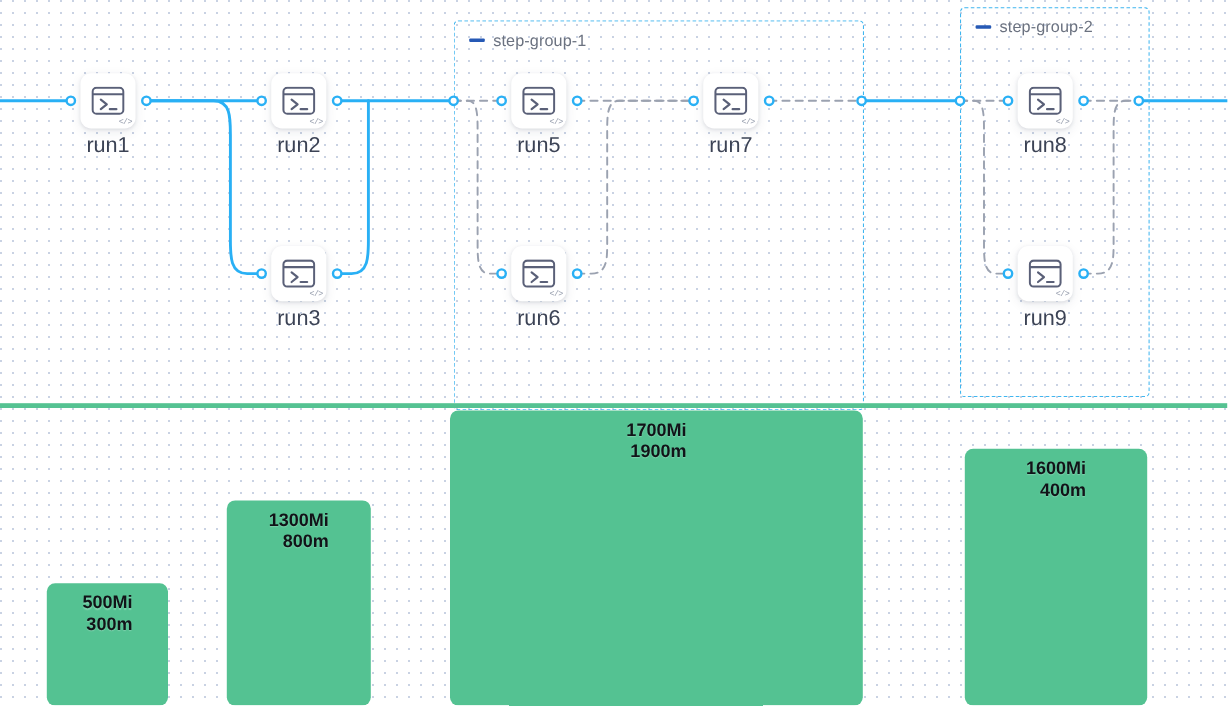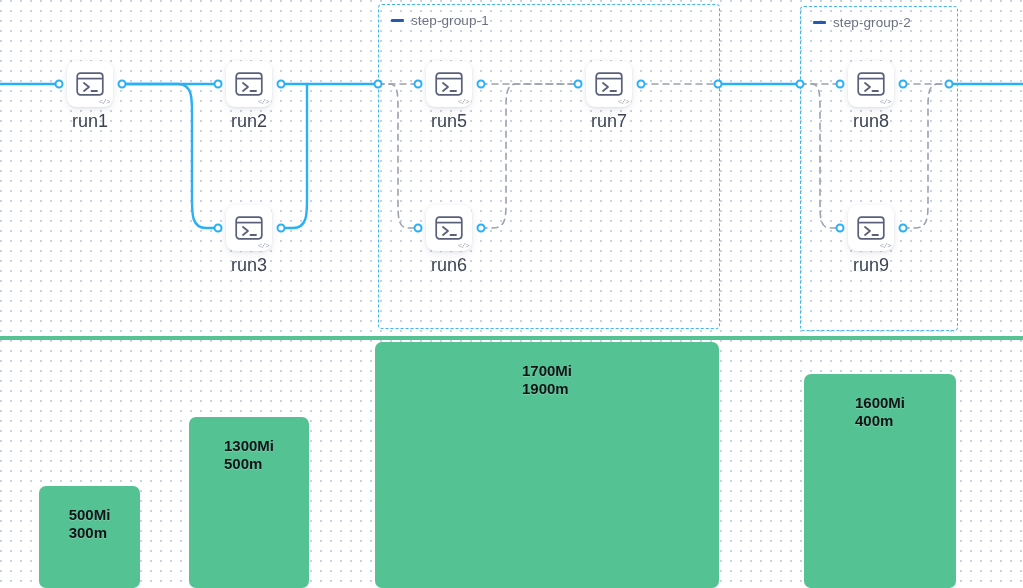--- a/index.html
+++ b/index.html
@@ -118,22 +118,22 @@
   .res-bar {
     position: absolute;
     background: #54c292;
     border-radius: 7px;
     z-index: 2;
   }
   .res-bar-text {
     position: absolute;
     left: 50%;
     transform: translateX(-50%);
-    top: 20px;
-    text-align: left;
+    top: 8px;
+    text-align: right;
     color: #111318;
     font-size: 15px;
     font-weight: bold;
     line-height: 1.22;
     white-space: nowrap;
     text-shadow: 0 1px 1px rgba(255,255,255,0.25);
   }
 </style>
 </head>
 <body>
@@ -153,21 +153,21 @@
       <path d="M 641,84 L 718,84" fill="none" stroke="#9aa1b0" stroke-width="1.6" stroke-dasharray="6 5" stroke-linecap="round"></path>
       <path d="M 718,84 L 800,84" fill="none" stroke="#29b0f5" stroke-width="2.4" stroke-linecap="round"></path>
       <path d="M 800,84 L 840,84" fill="none" stroke="#9aa1b0" stroke-width="1.6" stroke-dasharray="6 5" stroke-linecap="round"></path>
       <path d="M 800,84 L 812,84 C 820,84 820,96 820,110 L 820,202 C 820,216 820,228 830,228 L 840,228" fill="none" stroke="#9aa1b0" stroke-width="1.6" stroke-dasharray="6 5" stroke-linecap="round"></path>
       <path d="M 903,84 L 915,84 C 928,84 928,84 928,84 L 949,84" fill="none" stroke="#9aa1b0" stroke-width="1.6" stroke-dasharray="6 5" stroke-linecap="round"></path>
       <path d="M 903,228 L 915,228 C 928,228 928,216 928,202 L 928,110 C 928,96 928,84 938,84 L 949,84" fill="none" stroke="#9aa1b0" stroke-width="1.6" stroke-dasharray="6 5" stroke-linecap="round"></path>
       <path d="M 949,84 L 1023,84" fill="none" stroke="#29b0f5" stroke-width="2.4" stroke-linecap="round"></path>
     </svg>
 
   <div id="group-layer">
-      <div class="group-box" style="left: 378px; top: 4px; width: 342px; height: 325px; text-decoration: underline;">
+      <div class="group-box" style="left: 378px; top: 17px; width: 342px; height: 325px; text-decoration: underline;">
         <div class="group-label">
           <span class="group-collapse-icon"></span>
           <span>step-group-1</span>
         </div>
       </div>
       <div class="group-box" style="left: 800px; top: 6px; width: 158px; height: 325px;">
         <div class="group-label">
           <span class="group-collapse-icon"></span>
           <span>step-group-2</span>
         </div>
@@ -301,21 +301,21 @@
   <div id="bar-layer">
       <div class="res-bar" style="left: 39px; top: 486px; width: 101px; height: 102px;">
         <div class="res-bar-text">
           <div>500Mi</div>
           <div>300m</div>
         </div>
       </div>
       <div class="res-bar" style="left: 189px; top: 417px; width: 120px; height: 171px;">
         <div class="res-bar-text">
           <div>1300Mi</div>
-          <div>500m</div>
+          <div>800m</div>
         </div>
       </div>
       <div class="res-bar" style="left: 375px; top: 342px; width: 344px; height: 246px;">
         <div class="res-bar-text">
           <div>1700Mi</div>
           <div>1900m</div>
         </div>
       </div>
       <div class="res-bar" style="left: 804px; top: 374px; width: 152px; height: 214px;">
         <div class="res-bar-text">

